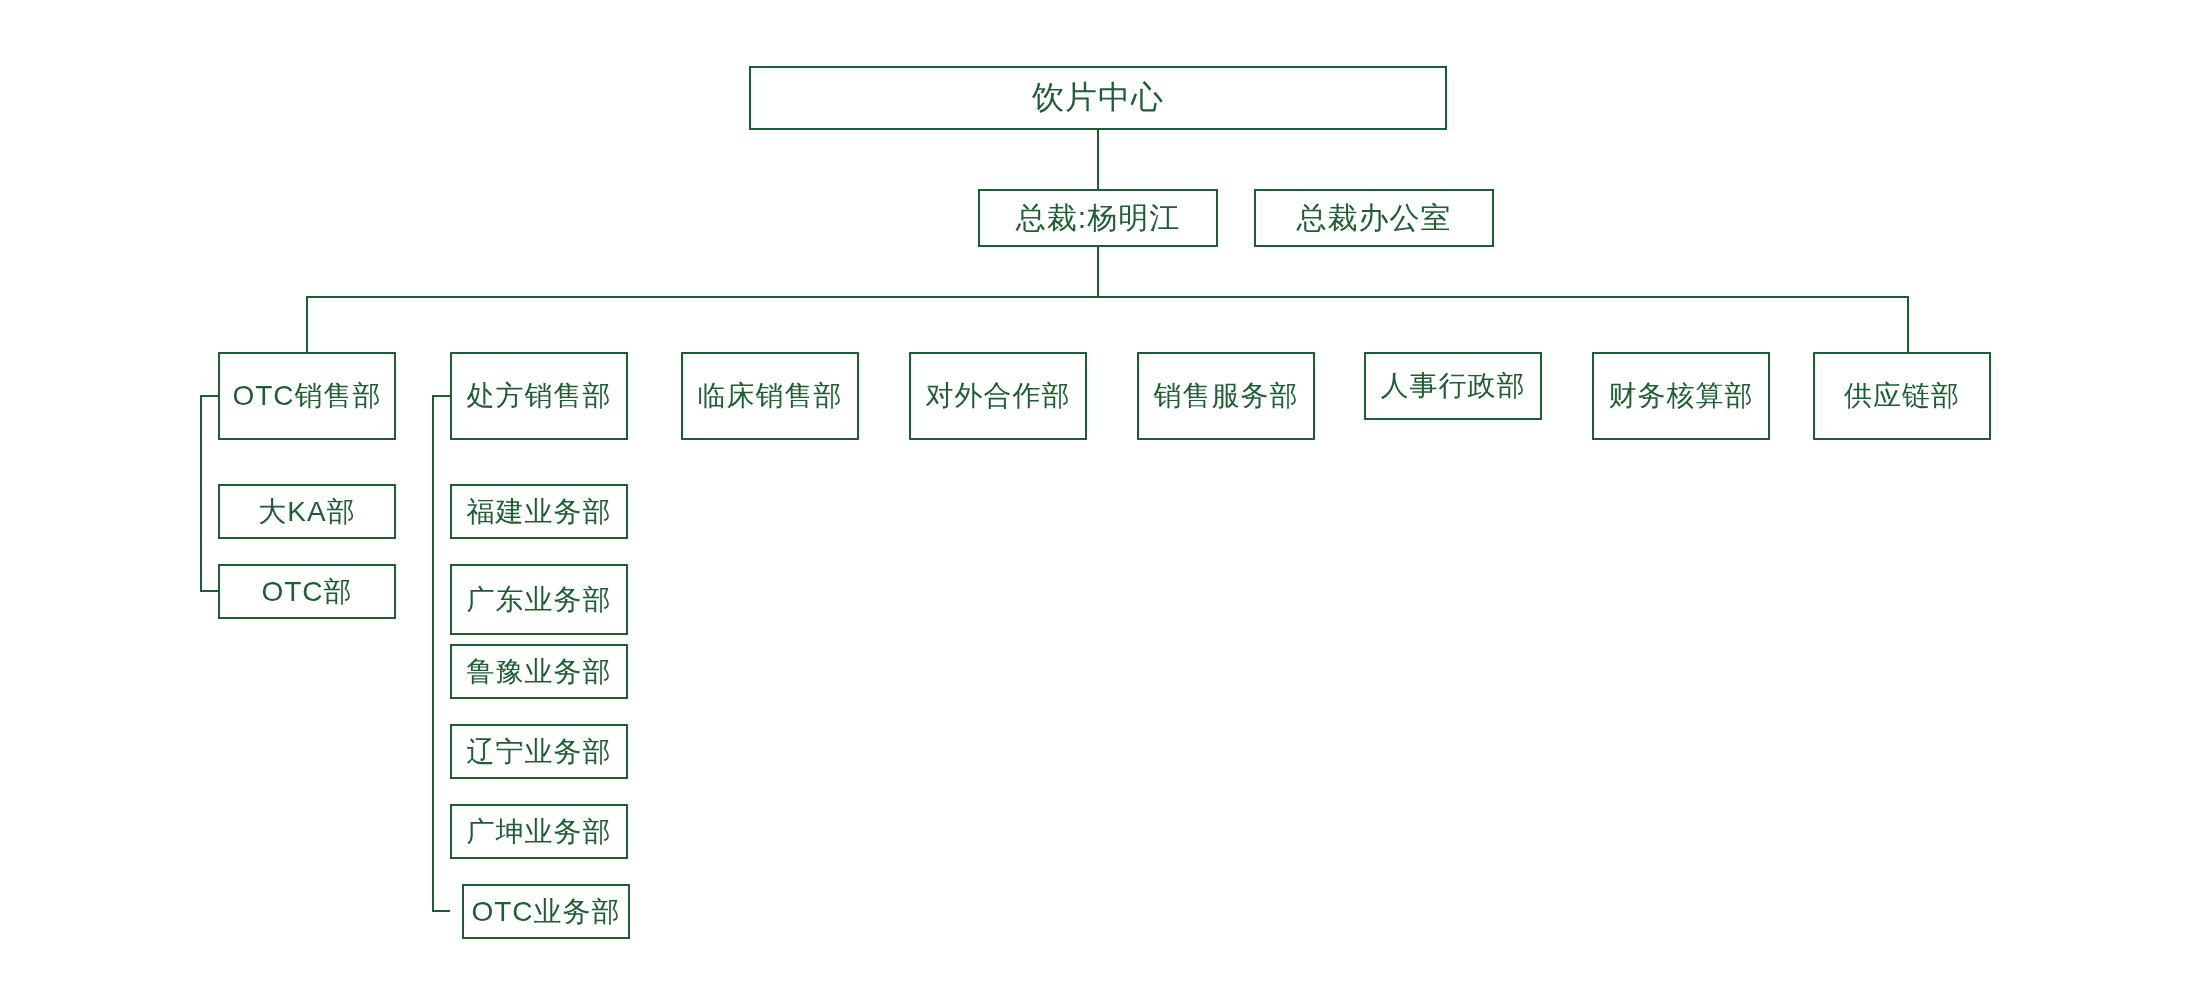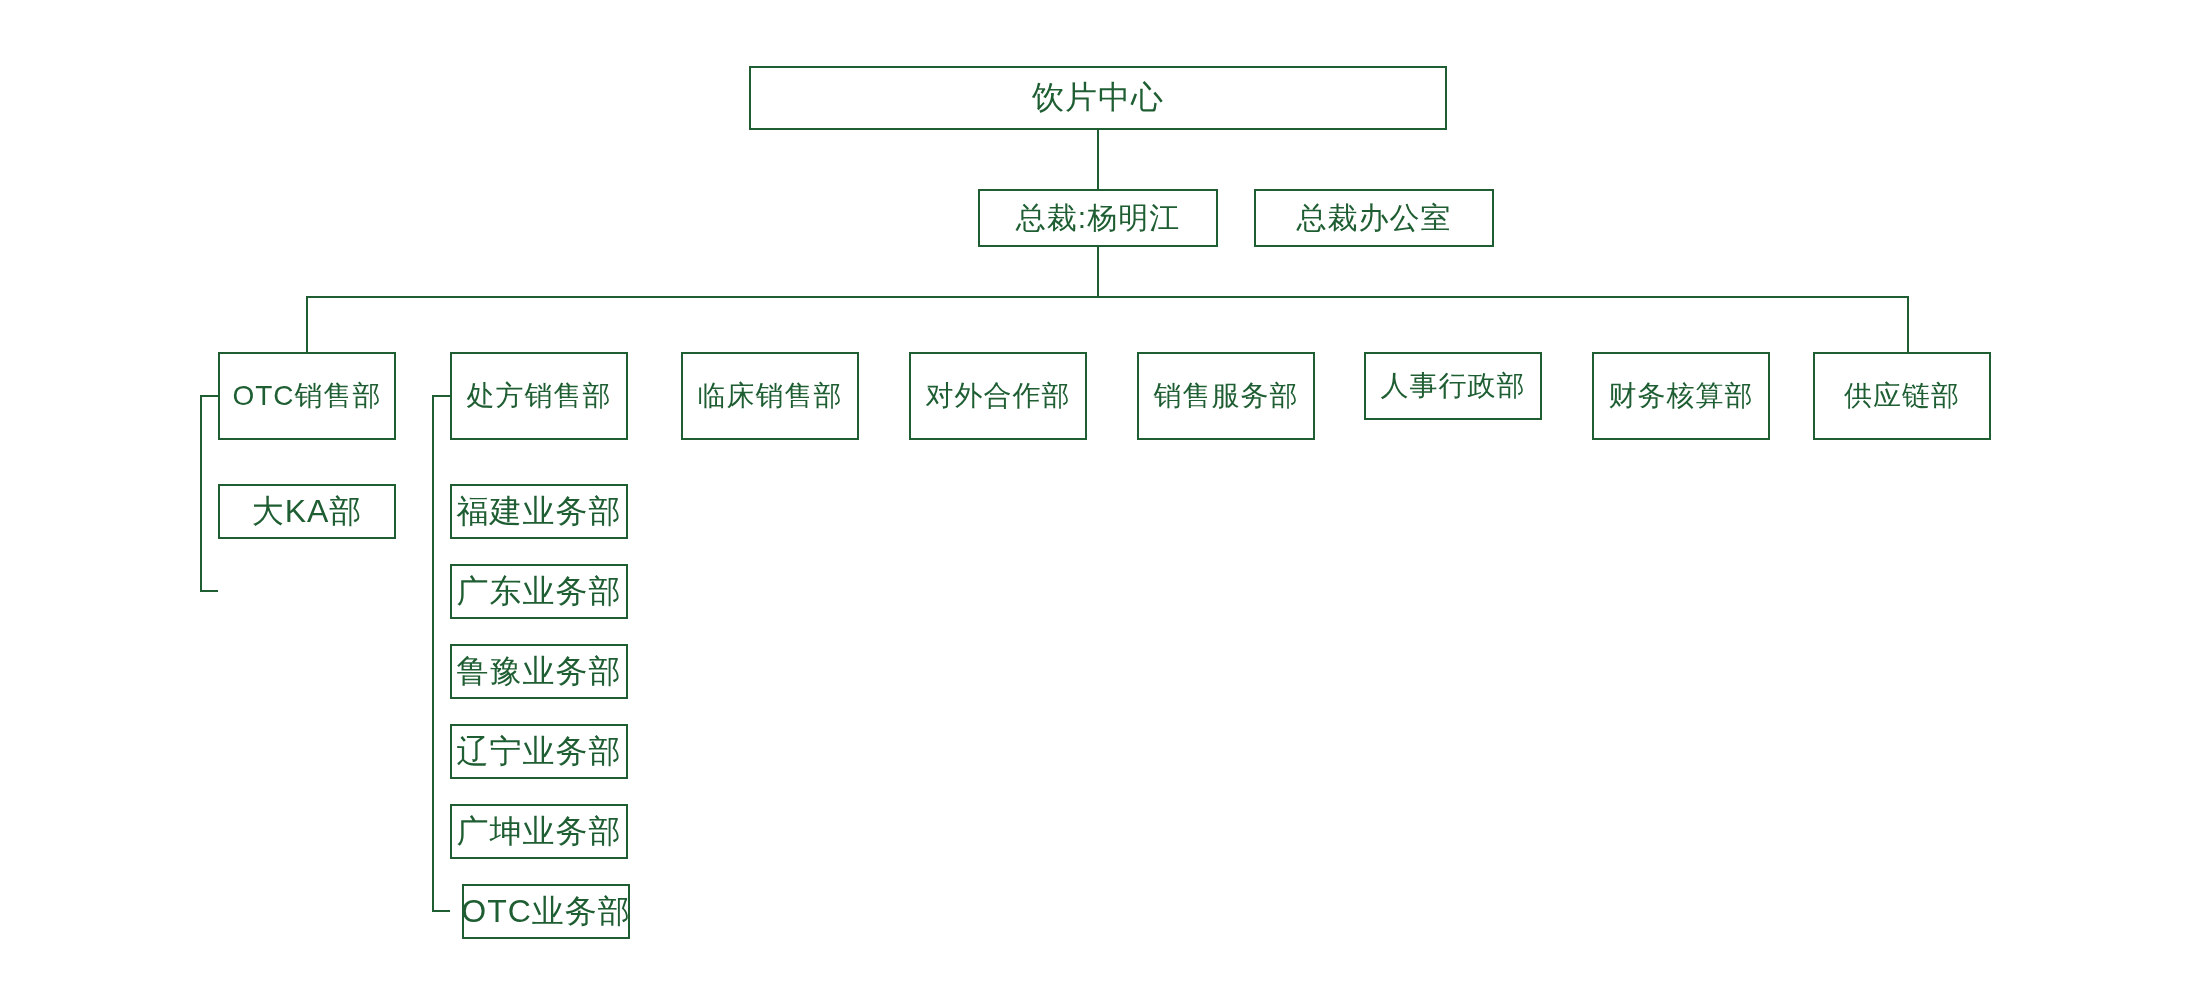--- a/index.html
+++ b/index.html
@@ -22,21 +22,21 @@
     background: #ffffff;
     display: flex;
     align-items: center;
     justify-content: center;
     white-space: nowrap;
     letter-spacing: 1px;
   }
   .node.root  { font-size: 32px; }
   .node.lvl2  { font-size: 30px; }
   .node.dept  { font-size: 28px; }
-  .node.child { font-size: 32px; }
+  .node.child { font-size: 28px; }
 </style>
 </head>
 <body>
 
 <div class="canvas">
 
   <svg class="connectors" viewBox="0 0 2200 994" xmlns="http://www.w3.org/2000/svg" aria-hidden="true">
     <path d="M1098 130 V189"></path>
     <path d="M1098 247 V297"></path>
     <path d="M307 352 V297 H1908 V352"></path>
@@ -61,24 +61,25 @@
   <div class="node dept" style="left:1137px; top:352px; width:178px; height:88px">销售服务部</div>
 
   <div class="node dept" style="left:1364px; top:352px; width:178px; height:68px">人事行政部</div>
 
   <div class="node dept" style="left:1592px; top:352px; width:178px; height:88px">财务核算部</div>
 
   <div class="node dept" style="left:1813px; top:352px; width:178px; height:88px">供应链部</div>
 
   <div class="node child" style="left:218px; top:484px; width:178px; height:55px">大KA部</div>
 
+  <div class="node child" style="left:218px; top:564px; width:178px; height:55px">OTC部</div>
 
   <div class="node child" style="left:450px; top:484px; width:178px; height:55px">福建业务部</div>
 
-  <div class="node child" style="left:450px; top:564px; width:178px; height:55px">广东业务部</div>
+  <div class="node child" style="left:450px; top:564px; width:178px; height:71px">广东业务部</div>
 
   <div class="node child" style="left:450px; top:644px; width:178px; height:55px">鲁豫业务部</div>
 
   <div class="node child" style="left:450px; top:804px; width:178px; height:55px">广坤业务部</div>
 
   <div class="node child" style="left:450px; top:724px; width:178px; height:55px">辽宁业务部</div>
 
   <div class="node child" style="left:462px; top:884px; width:168px; height:55px">OTC业务部</div>
 
 </div>

